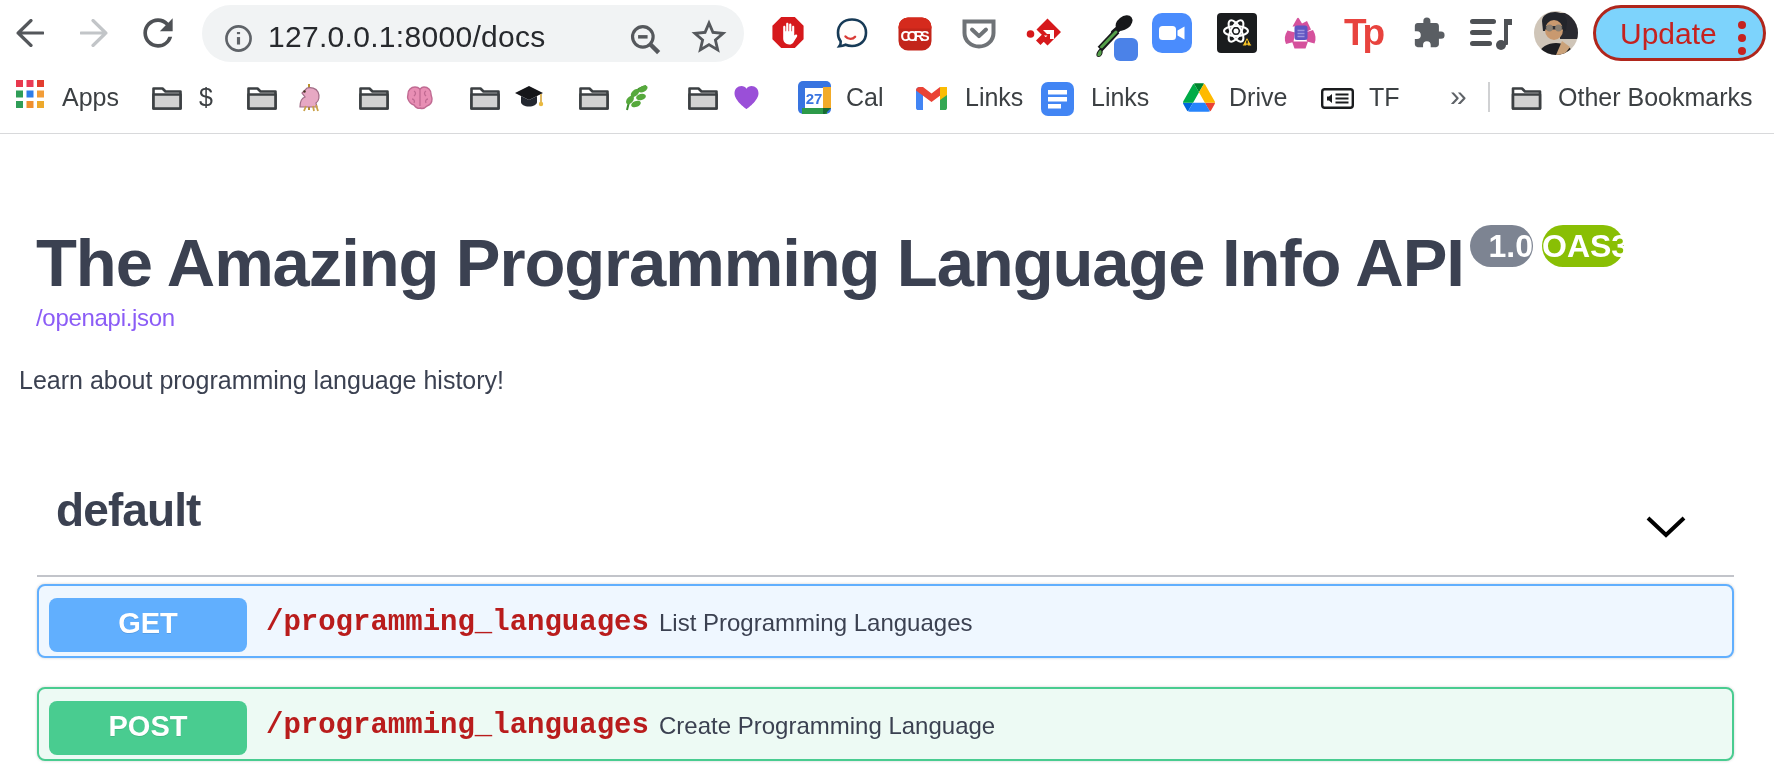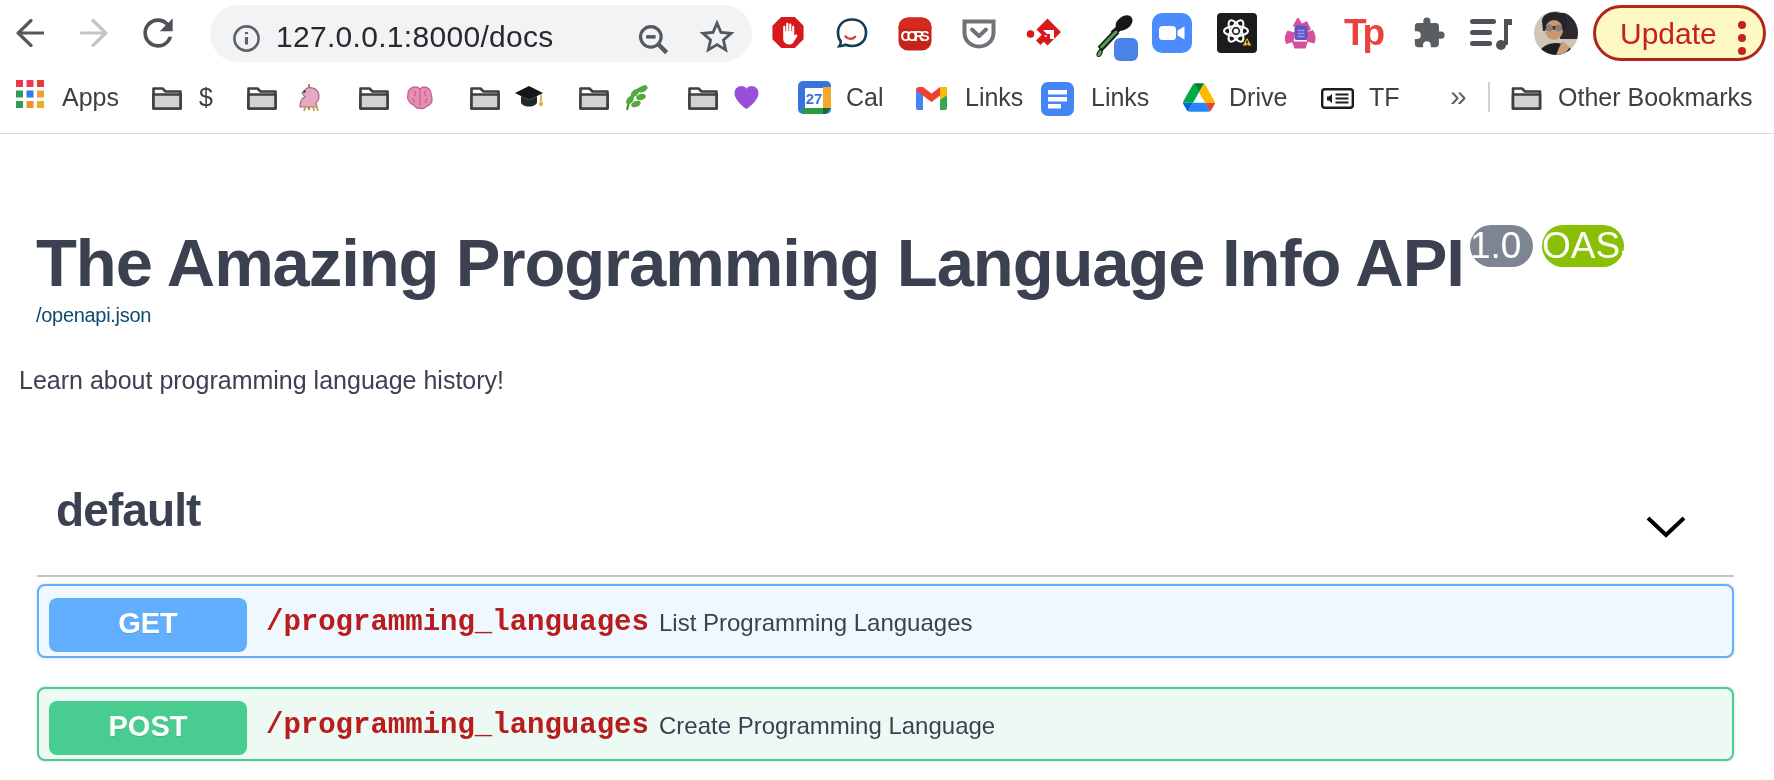--- a/index.html
+++ b/index.html
@@ -2,36 +2,36 @@
 <html><head>
 <meta charset="utf-8">
 <style>
   * { margin:0; padding:0; box-sizing:border-box; }
   html,body { width:1774px; height:780px; background:#fff; overflow:hidden; }
   body { font-family:"Liberation Sans", sans-serif; position:relative; }
   .abs { position:absolute; }
   svg { display:block; }
   
   #toolbar { position:absolute; left:0; top:0; width:1774px; height:66px; background:#fff; }
-  #omnibox { position:absolute; left:210px; top:5px; width:542px; height:57px; border-radius:28.5px; background:#f1f3f4; }
+  #omnibox { position:absolute; left:202px; top:5px; width:542px; height:57px; border-radius:28.5px; background:#f1f3f4; }
   #url { position:absolute; left:66px; top:3px; height:57px; line-height:57px; font-size:30px; color:#27292d; letter-spacing:0.3px; }
-  #update { position:absolute; left:1593px; top:5px; width:173px; height:56px; border-radius:28px; background:#fef9c3; border:3px solid #b0261c; }
+  #update { position:absolute; left:1593px; top:5px; width:173px; height:56px; border-radius:28px; background:#7dd3fc; border:3px solid #b0261c; }
   #update .txt { position:absolute; left:24px; top:9px; font-size:30px; color:#c5221f; }
   .kebab { position:absolute; left:142px; top:13px; width:8px; height:34px; }
   .kebab i { display:block; width:8px; height:8px; border-radius:50%; background:#c5221f; margin-bottom:5px; }
   
   #bookmarks { position:absolute; left:0; top:66px; width:1774px; height:70px; background:#fff; border-bottom:3px solid #d8d9db; }
   .bktext { position:absolute; font-size:25px; color:#3c4043; top:17px; }
   
   #content { position:absolute; left:0; top:134px; width:1774px; height:646px; background:#fff; }
   #title { position:absolute; left:36px; top:90px; font-size:67px; font-weight:bold; color:#3b4151; letter-spacing:-1.1px; }
-  .pill { position:absolute; height:42px; border-radius:21px; color:#fff; font-weight:normal; font-size:37px; text-align:left; line-height:42px; }
+  .pill { position:absolute; height:42px; border-radius:21px; color:#fff; font-weight:bold; font-size:32px; text-align:right; line-height:42px; }
   #ver { left:1470px; top:91px; width:63px; background:#7d8492; }
   #oas { left:1542px; top:91px; width:82px; background:#89bf04; }
-  #link { position:absolute; left:36px; top:170px; font-size:20px; letter-spacing:-0.3px; color:#0c4a6e; }
+  #link { position:absolute; left:36px; top:170px; font-size:24px; letter-spacing:-0.3px; color:#8b5cf6; }
   #desc { position:absolute; left:19px; top:232px; font-size:25px; color:#3b4151; }
   #deftag { position:absolute; left:56px; top:349px; font-size:46px; letter-spacing:-0.9px; font-weight:bold; color:#3b4151; }
   #defline { position:absolute; left:37px; top:441px; width:1697px; height:0; border-top:2px solid #c2c4ca; }
   .opblock { position:absolute; left:37px; width:1697px; height:74px; border-radius:8px; }
   #get { top:450px; background:#eff7ff; border:2px solid #61affe; box-shadow:0 0 3px rgba(0,0,0,.19); }
   #post { top:553px; background:#edfaf4; border:2px solid #49cc90; box-shadow:0 0 3px rgba(0,0,0,.19); }
   .method { position:absolute; left:10px; top:12px; width:198px; height:54px; border-radius:8px; color:#fff; font-weight:bold; font-size:29px; text-align:center; line-height:51px; text-shadow:0 1px 0 rgba(0,0,0,.1); }
   #get .method { background:#61affe; }
   #post .method { background:#49cc90; }
   .path { position:absolute; left:227px; top:2px; height:70px; line-height:70px; font-family:"Liberation Mono", monospace; font-weight:bold; font-size:29px; color:#b91c1c; letter-spacing:0px; }

